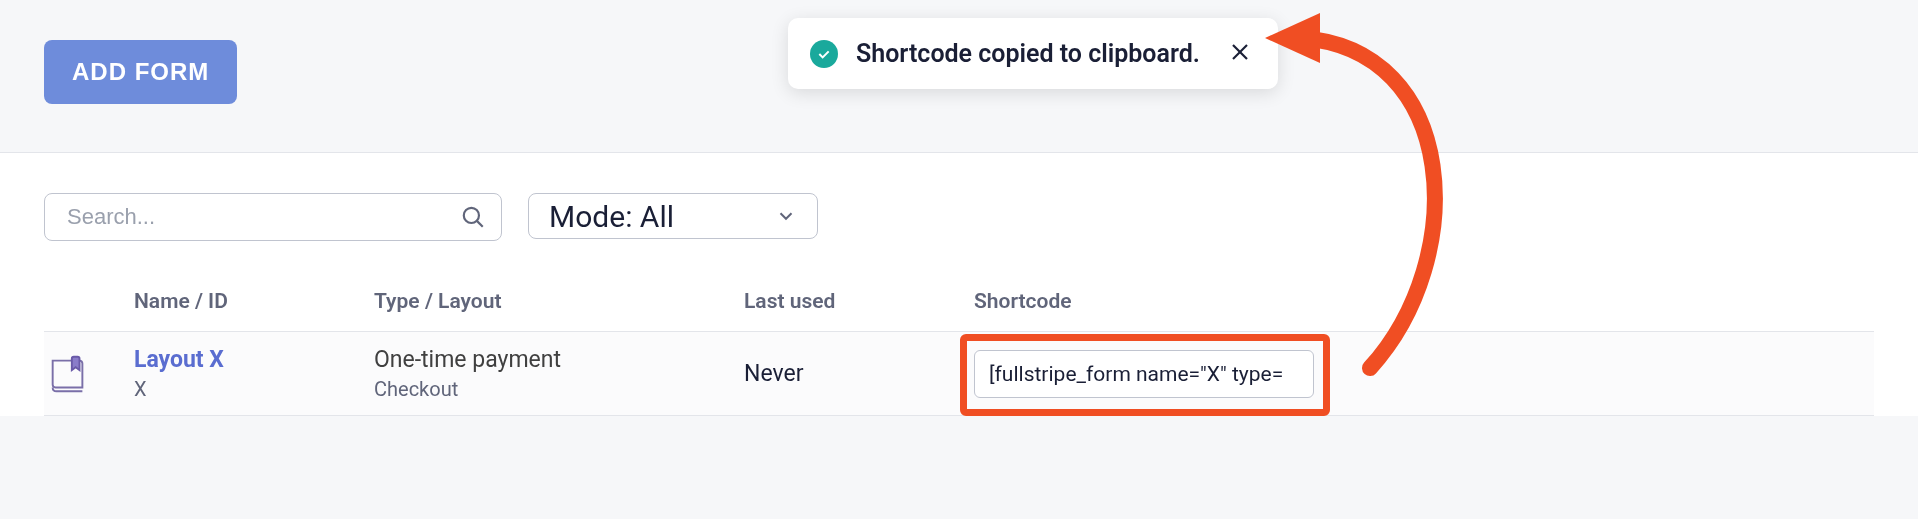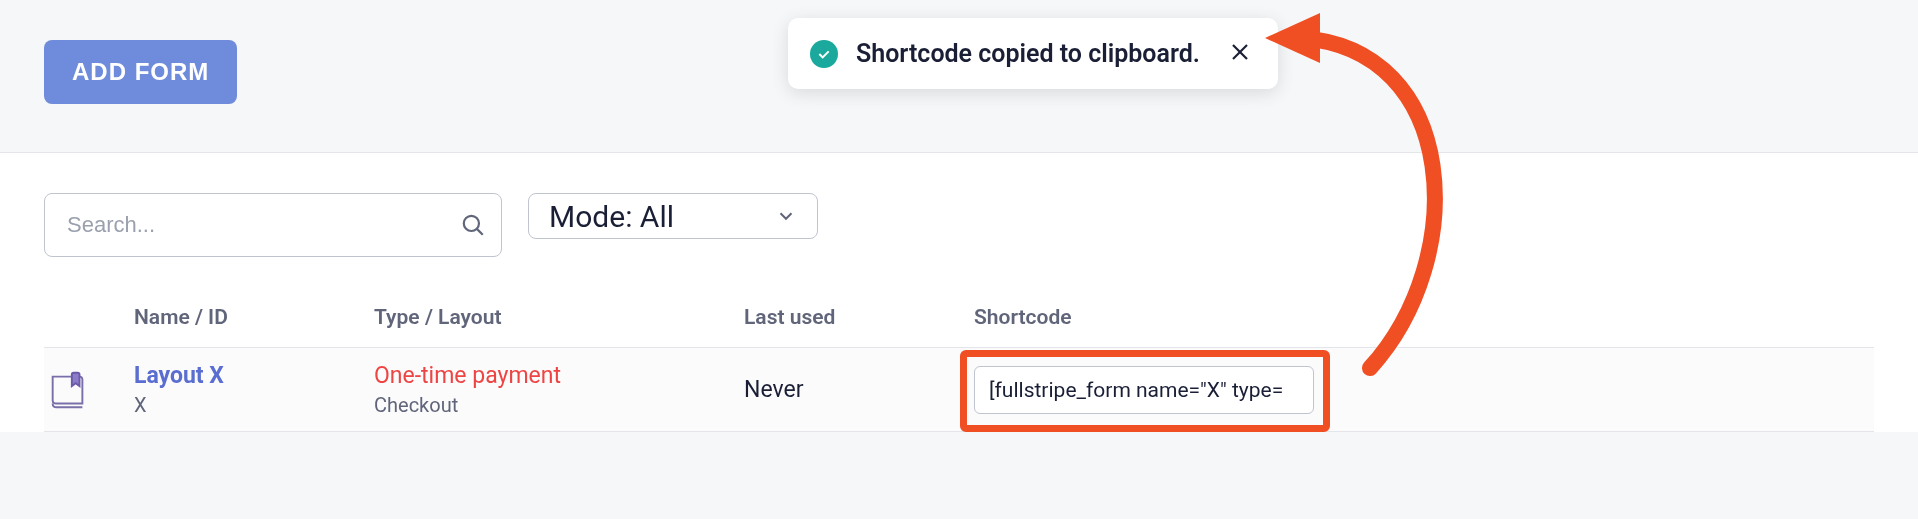--- a/index.html
+++ b/index.html
@@ -75,21 +75,21 @@
   .filters {
     display: flex;
     gap: 26px;
   }
   .search-wrap {
     position: relative;
     width: 458px;
   }
   .search-input {
     width: 100%;
-    height: 64px;
+    height: 48px;
     border: 1.5px solid #c0c4cf;
     border-radius: 8px;
     font-size: 22px;
     padding: 0 54px 0 22px;
     color: #000000;
     background: #fff;
   }
   .search-input::placeholder { color: #9aa0ad; }
   .search-icon {
     position: absolute;
@@ -136,21 +136,21 @@
     border-bottom: 1px solid #e3e5ea;
     background: #fbfbfc;
   }
   .form-icon {
     width: 48px; height: 48px;
     display:flex; align-items:center; justify-content:center;
   }
   .form-icon svg { width: 46px; height: 46px; fill: none; stroke: #7a6fa8; stroke-width: 2; }
   .form-name { font-size: 23px; font-weight: 700; color: #5a6dd0; text-decoration: none; cursor: pointer; }
   .form-id   { font-size: 20px; color: #60657a; margin-top: 4px; }
-  .form-type { font-size: 23px; color: #ef4444; }
+  .form-type { font-size: 23px; color: #404040; }
   .form-layout { font-size: 20px; color: #60657a; margin-top: 4px; }
   .last-used { font-size: 23px; font-weight: 400; color: #1a1f36; }
 
   .shortcode-cell { position: relative; }
   .shortcode-input {
     width: 340px;
     height: 48px;
     border: 1.5px solid #c0c4cf;
     border-radius: 6px;
     padding: 0 14px;

